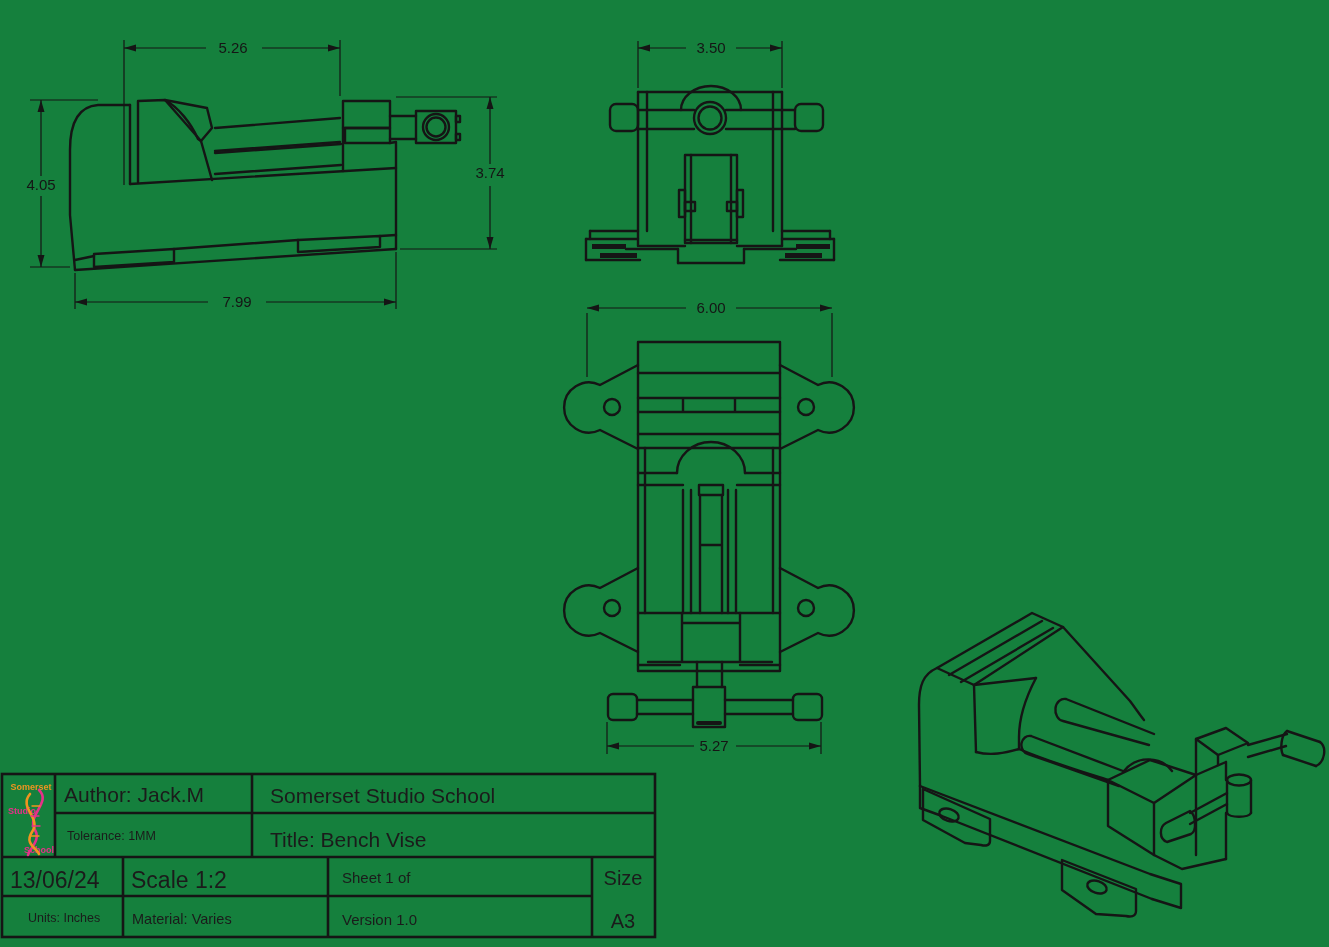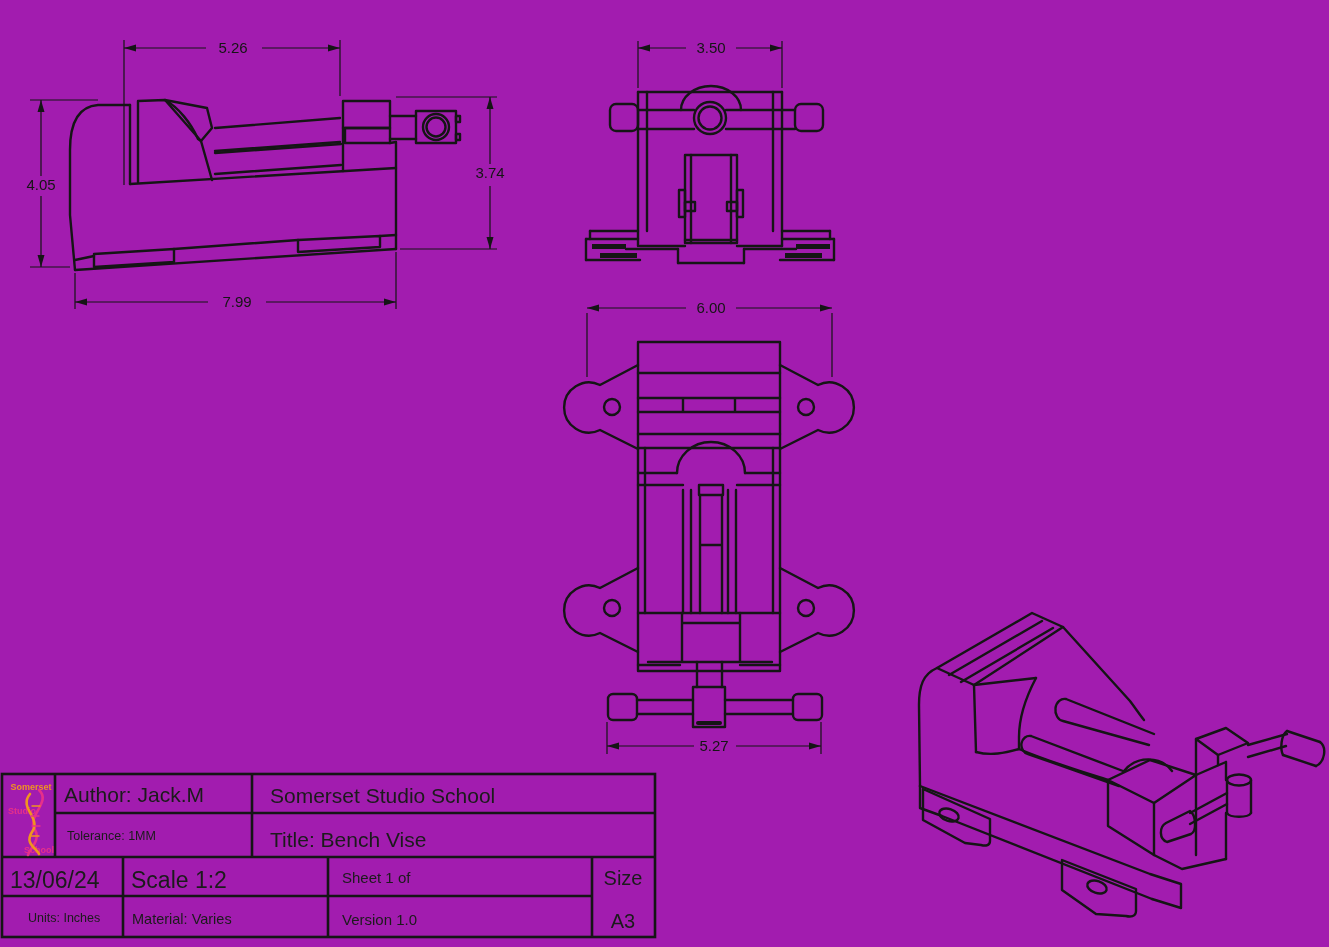--- a/index.html
+++ b/index.html
@@ -1,20 +1,20 @@
 <!DOCTYPE html>
 <html><head>
 <meta charset="utf-8">
 <style>
   html,body{margin:0;padding:0;}
   body{font-family:"Liberation Sans", sans-serif;}
   #canvas{
     position:relative;
     width:1329px;height:947px;
-    background:#a21caf;
+    background:#15803d;
     overflow:hidden;
   }
   svg{position:absolute;left:0;top:0;}
   .part{stroke:#151515;stroke-width:2.4;fill:none;stroke-linejoin:round;stroke-linecap:round;}
   .thin{stroke:#151515;stroke-width:1.2;fill:none;stroke-linecap:butt;}
   .arrow{fill:#151515;stroke:none;}
   .dim-text{font-size:15px;fill:#151515;text-anchor:middle;font-family:"Liberation Sans",sans-serif;}
   .darkfill{fill:#151515;stroke:none;}
   .tb-line{stroke:#151515;stroke-width:2.6;fill:none;}
   .tb-text{fill:#1b1b1b;font-family:"Liberation Sans",sans-serif;}

